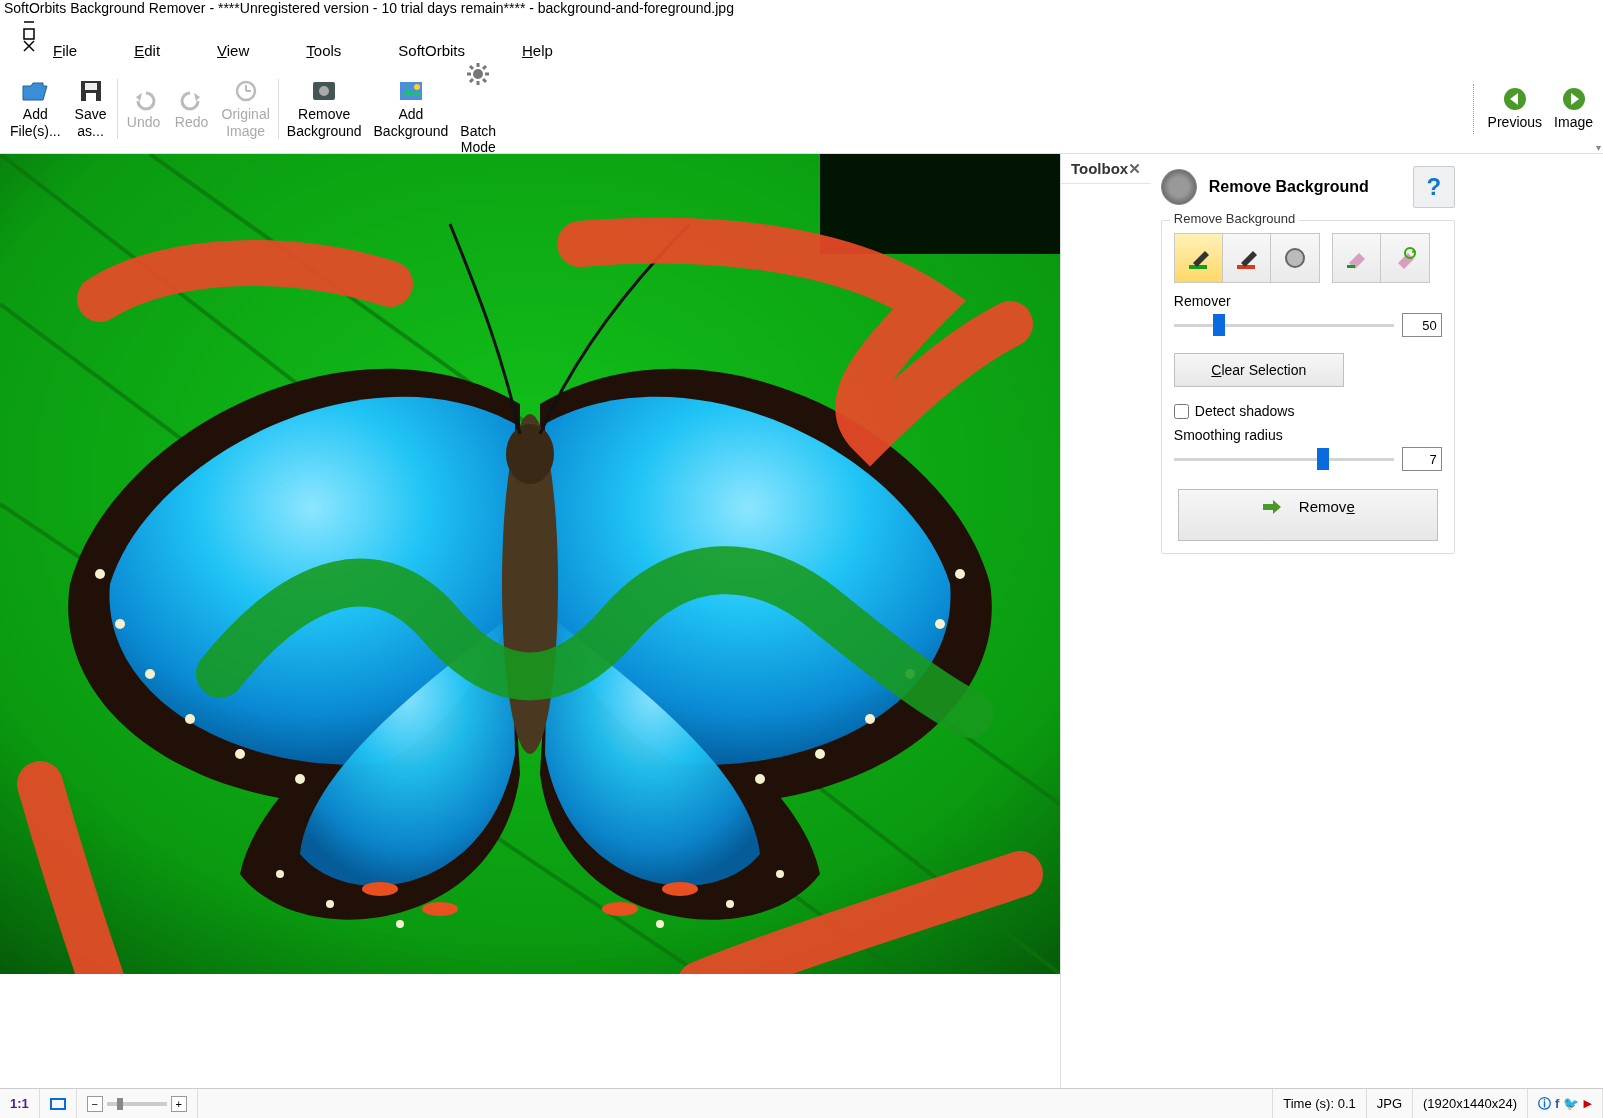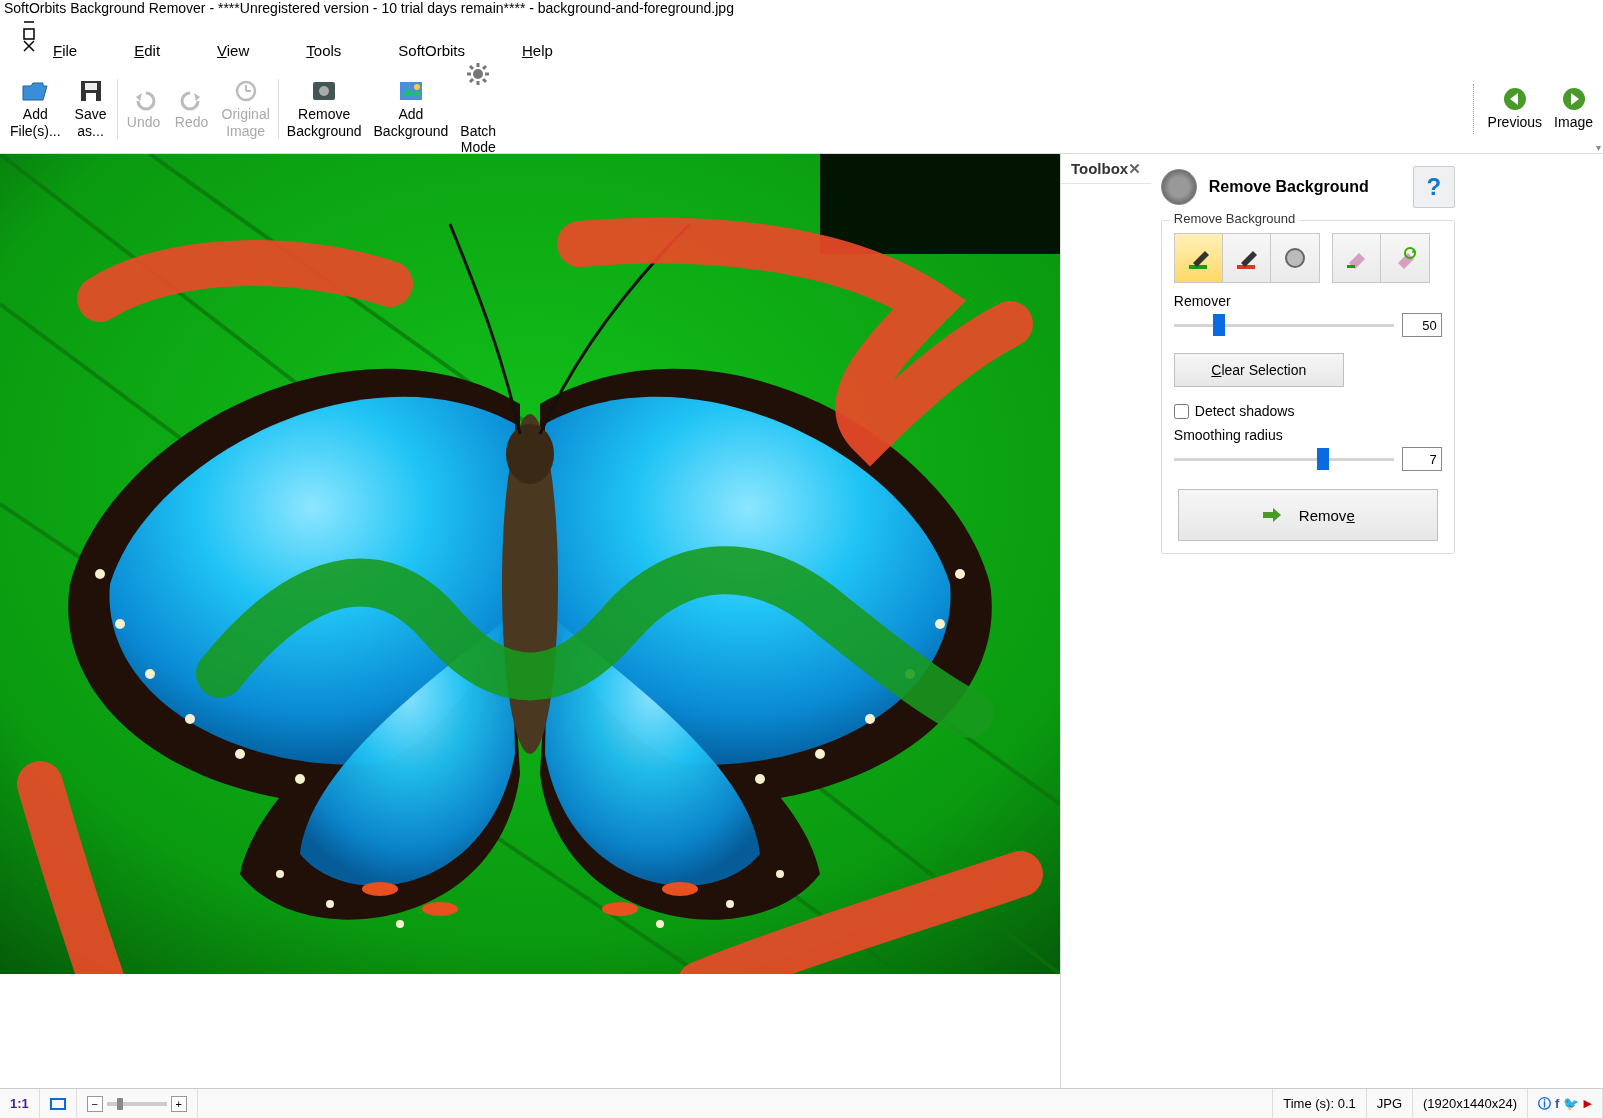--- a/index.html
+++ b/index.html
@@ -35,21 +35,21 @@
 .tool-grp { display: flex; border: 1px solid #c8c8c8; margin-right: 12px; }
 .tico { width: 48px; height: 48px; display: flex; align-items: center; justify-content: center; background: linear-gradient(#f7f7f7,#eaeaea); border-right: 1px solid #c8c8c8; }
 .tico:last-child { border-right: none; }
 .tico.active { background: linear-gradient(#fff1b8,#ffd966); }
 .label-row { font-size: 14px; margin: 8px 0 4px 0; }
 .slider-row { display: flex; align-items: center; gap: 8px; }
 .slider-track { flex: 1; position: relative; height: 20px; }
 .slider-line { position: absolute; left: 0; right: 0; top: 9px; height: 3px; background: #d4d4d4; }
 .slider-thumb { position: absolute; width: 12px; height: 22px; background: #0a6adf; top: -1px; }
 .value-box { width: 40px; height: 24px; border: 1px solid #888; text-align: right; padding: 2px 4px; font-size: 13px; background: #fff; }
-.btn { background: linear-gradient(#f6f6f6,#e7e7e7); border: 1px solid #bfbfbf; padding: 8px 30px; font-size: 14px; display: inline-flex; align-items: center; justify-content: center; min-height: 32px; }
+.btn { background: linear-gradient(#f6f6f6,#e7e7e7); border: 1px solid #bfbfbf; padding: 8px 30px; font-size: 14px; display: inline-flex; justify-content: center; min-height: 32px; }
 .btn.wide { width: 170px; }
 .btn.big { width: 260px; height: 52px; font-size: 15px; gap: 16px; }
 .checkbox-row { display: flex; align-items: center; gap: 6px; font-size: 14px; margin: 12px 0 6px 0; }
 .checkbox-row input { width: 15px; height: 15px; }
 .statusbar { height: 30px; border-top: 1px solid #ccc; display: flex; align-items: center; font-size: 13px; background: #f9f9f9; }
 .statusbar .cell { padding: 0 10px; border-right: 1px solid #ddd; height: 100%; display: flex; align-items: center; gap: 4px; }
 .statusbar .fill { flex: 1; }
 .zoom-bar { display: flex; align-items: center; gap: 4px; }
 .zoom-btn { width: 16px; height: 16px; border: 1px solid #999; background: #fff; display: flex; align-items: center; justify-content: center; font-size: 11px; }
 .zoom-track { width: 60px; height: 4px; background: #ccc; position: relative; }

